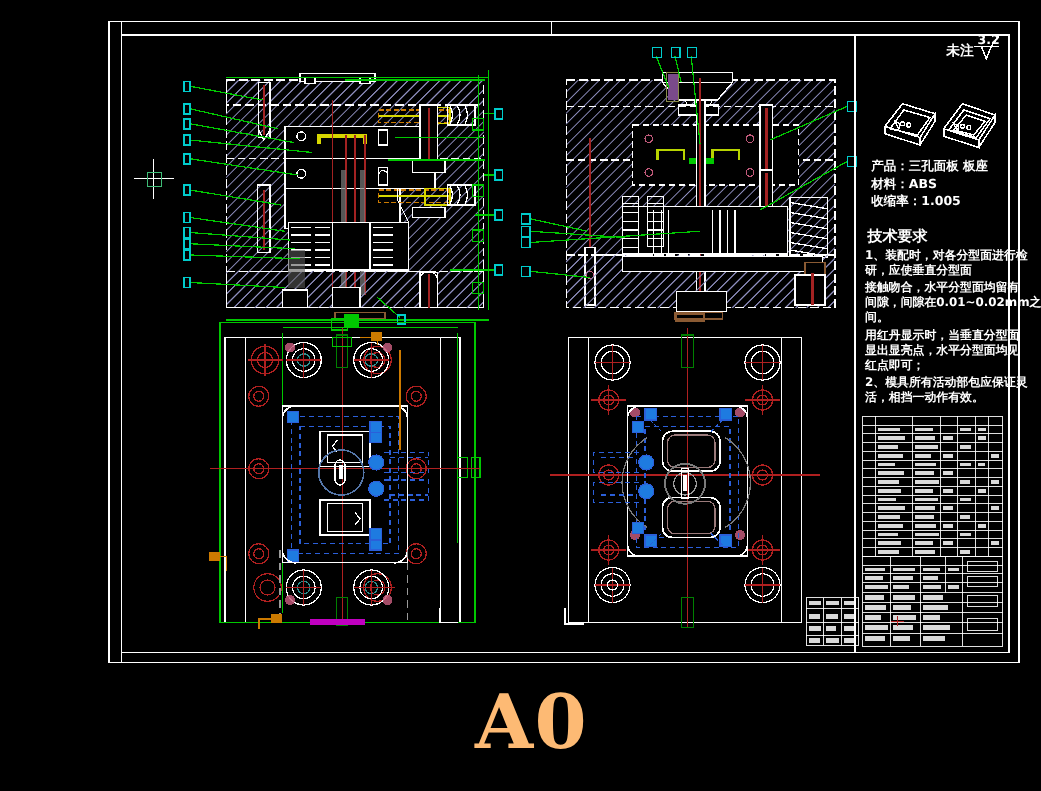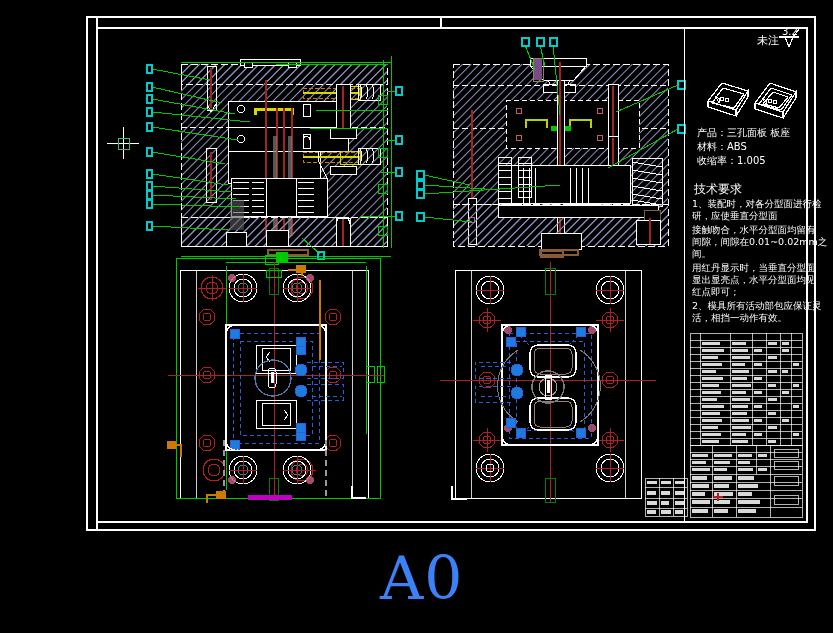--- a/index.html
+++ b/index.html
@@ -8,27 +8,28 @@
     margin: 0; padding: 0;
     background: #000;
     width: 833px; height: 633px;
     overflow: hidden;
     font-family: "DejaVu Sans", sans-serif;
   }
   #stage {
     position: relative;
     width: 658px; height: 633px;
     background: #000000;
+    font-weight: bold;
   }
   #stage svg { position: absolute; top: 0; left: 0; }
 
   .txt-cn { font-family: "DejaVu Sans", sans-serif; fill: #ffffff; }
   .sheetlabel {
     position: absolute;
-    color: #3b82f6;
+    color: #fdba74;
     font-family: "DejaVu Serif", serif;
     font-size: 60px;
     letter-spacing: 1px;
     line-height: 1;
     user-select: none;
   }
 </style>
 </head>
 <body>
 

